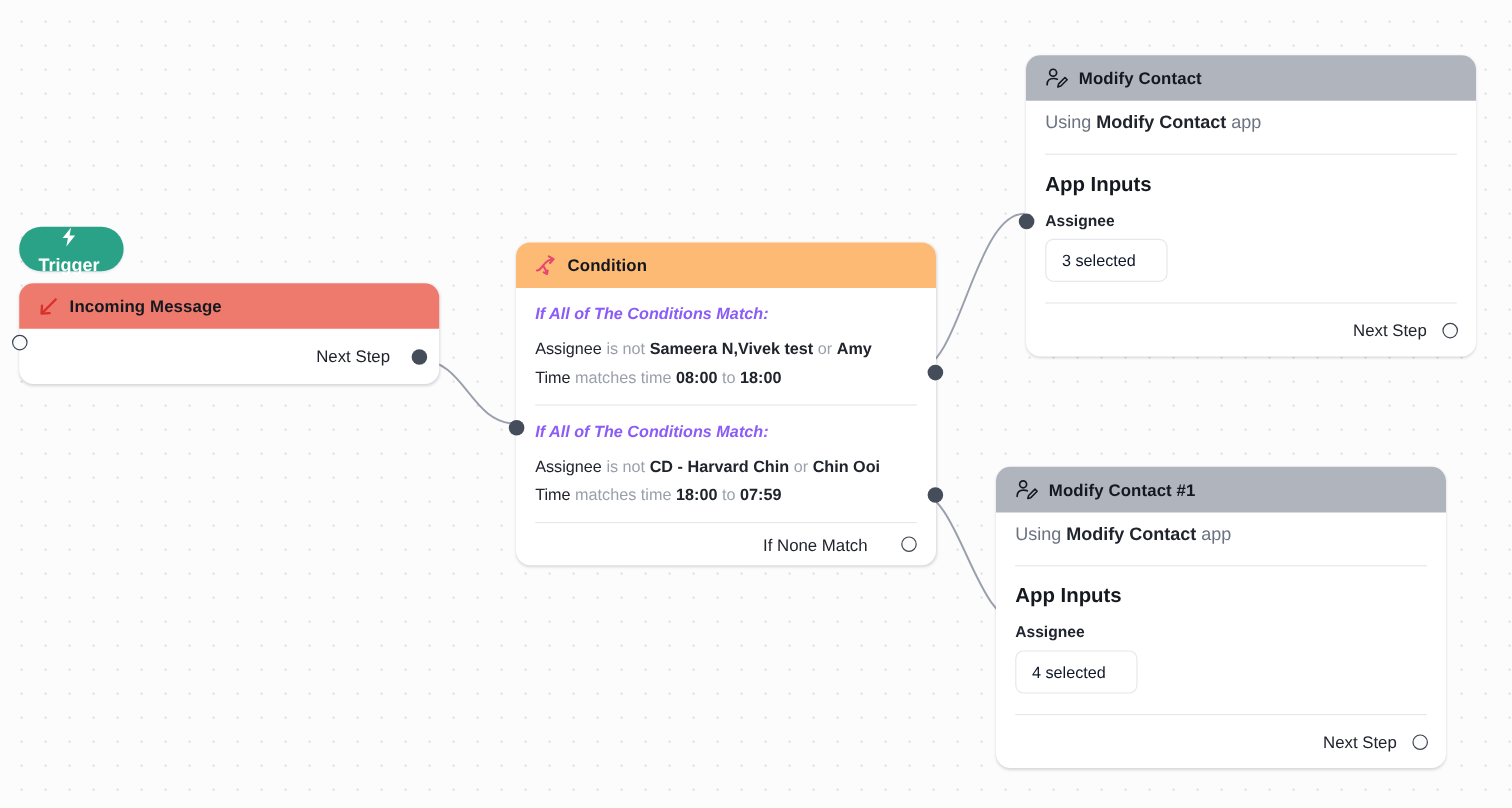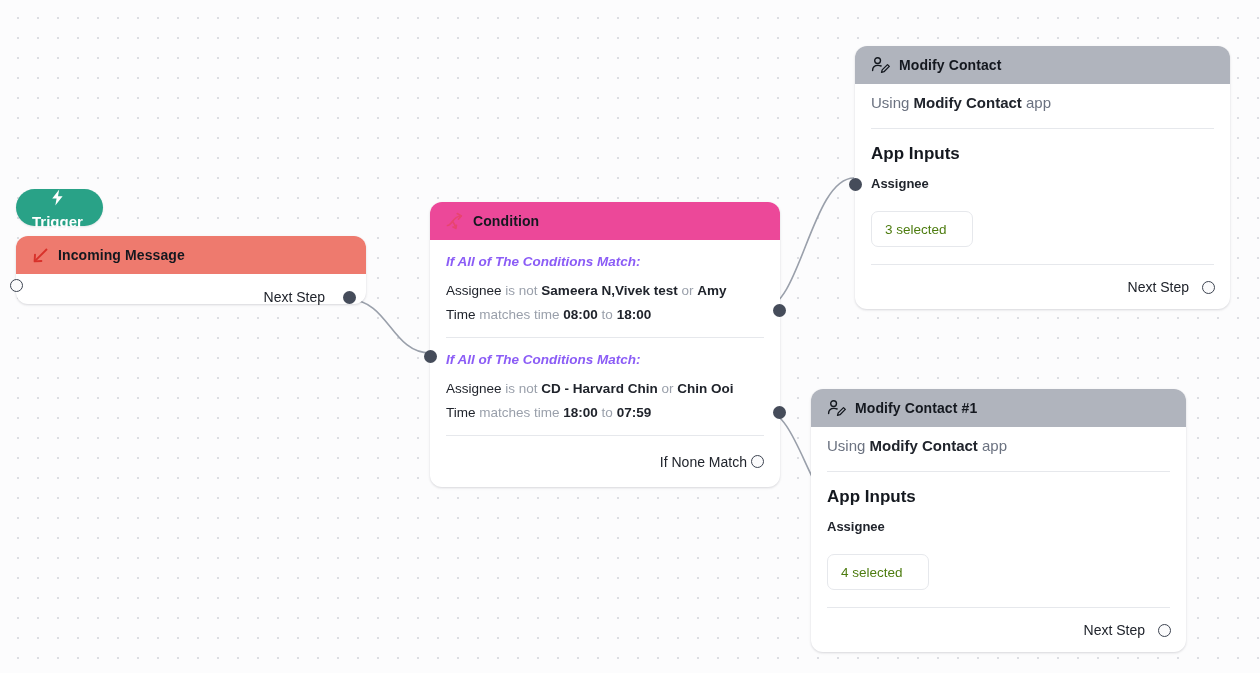--- a/index.html
+++ b/index.html
@@ -74,21 +74,21 @@
     z-index: 11;
     box-shadow: 0 1px 2px rgba(16,24,40,.10);
     flex-direction: column;
   }
 
   
   #node-incoming {
     left: 16px;
     top: 236px;
     width: 350px;
-    height: 68px;
+    height: 84px;
   }
   #node-incoming .node-header { background: #ee7a6e; }
   .port-open {
     width: 13px; height: 13px;
     border: 1.6px solid #3d4451;
     border-radius: 50%;
     background: #fbfbfc;
     display: inline-block;
     flex: none;
   }
@@ -115,57 +115,57 @@
   }
   #node-incoming .nextstep-row { height: 46px; padding-right: 0px; }
   #incoming-next-port { position: relative; right: -6px; }
 
   
   #node-condition {
     left: 430px;
     top: 202px;
     width: 350px;
   }
-  #node-condition .node-header { background: #ec4899; }
+  #node-condition .node-header { background: #fdba74; }
   .cond-block { padding: 14px 0 10px 0; }
   .cond-block + .cond-block { border-top: 1px solid #e6e8ec; }
   .cond-title {
     font-size: 13.5px;
     font-weight: 700;
     color: #8b5cf6;
     margin-bottom: 10px;
     font-style: italic;
   }
   .cond-line {
     font-size: 13.5px;
     color: #9aa0ab;
     line-height: 24px;
     white-space: nowrap;
   }
   .cond-line .subject { color: #20242c; font-weight: 400; }
   .cond-line .val { color: #20242c; font-weight: 700; }
   .cond-footer {
     border-top: 1px solid #e6e8ec;
-    height: 52px;
+    height: 36px;
     display: flex;
     align-items: center;
     justify-content: flex-end;
-    gap: 4px;
+    gap: 28px;
     font-size: 14px;
     color: #20242c;
   }
   #cond-port-1 { position: absolute; right: -6px; top: 102px; }
   #cond-port-2 { position: absolute; right: -6px; top: 204px; }
   #cond-left-port { position: absolute; left: -6px; top: 148px; }
 
   
   .node-action { width: 375px; }
   .node-action .node-header { background: #b0b4bd; }
   #node-modify-1 { left: 855px; top: 46px; }
-  #node-modify-2 { left: 811px; top: 389px; }
+  #node-modify-2 { left: 830px; top: 389px; }
 
   .using-row {
     font-size: 15px;
     color: #6b7280;
     padding: 10px 0 17px 0;
     border-bottom: 1px solid #e6e8ec;
   }
   .using-row b { color: #20242c; font-weight: 700; }
   .app-inputs-title {
     font-size: 17px;
@@ -173,30 +173,30 @@
     color: #14181f;
     padding-top: 15px;
   }
   .field-label {
     font-size: 13px;
     font-weight: 700;
     color: #20242c;
     padding-top: 12px;
   }
   .field-box {
-    margin-top: 20px;
+    margin-top: 8px;
     width: 102px;
     height: 36px;
     border: 1px solid #e6e8ec;
     border-radius: 7px;
     display: flex;
     align-items: center;
     padding-left: 13px;
     font-size: 13.5px;
-    color: #4d7c0f;
+    color: #0f172a;
   }
   .action-footer {
     margin-top: 17px;
     border-top: 1px solid #e6e8ec;
     height: 45px;
     display: flex;
     align-items: center;
     justify-content: flex-end;
     gap: 12px;
     font-size: 14px;

